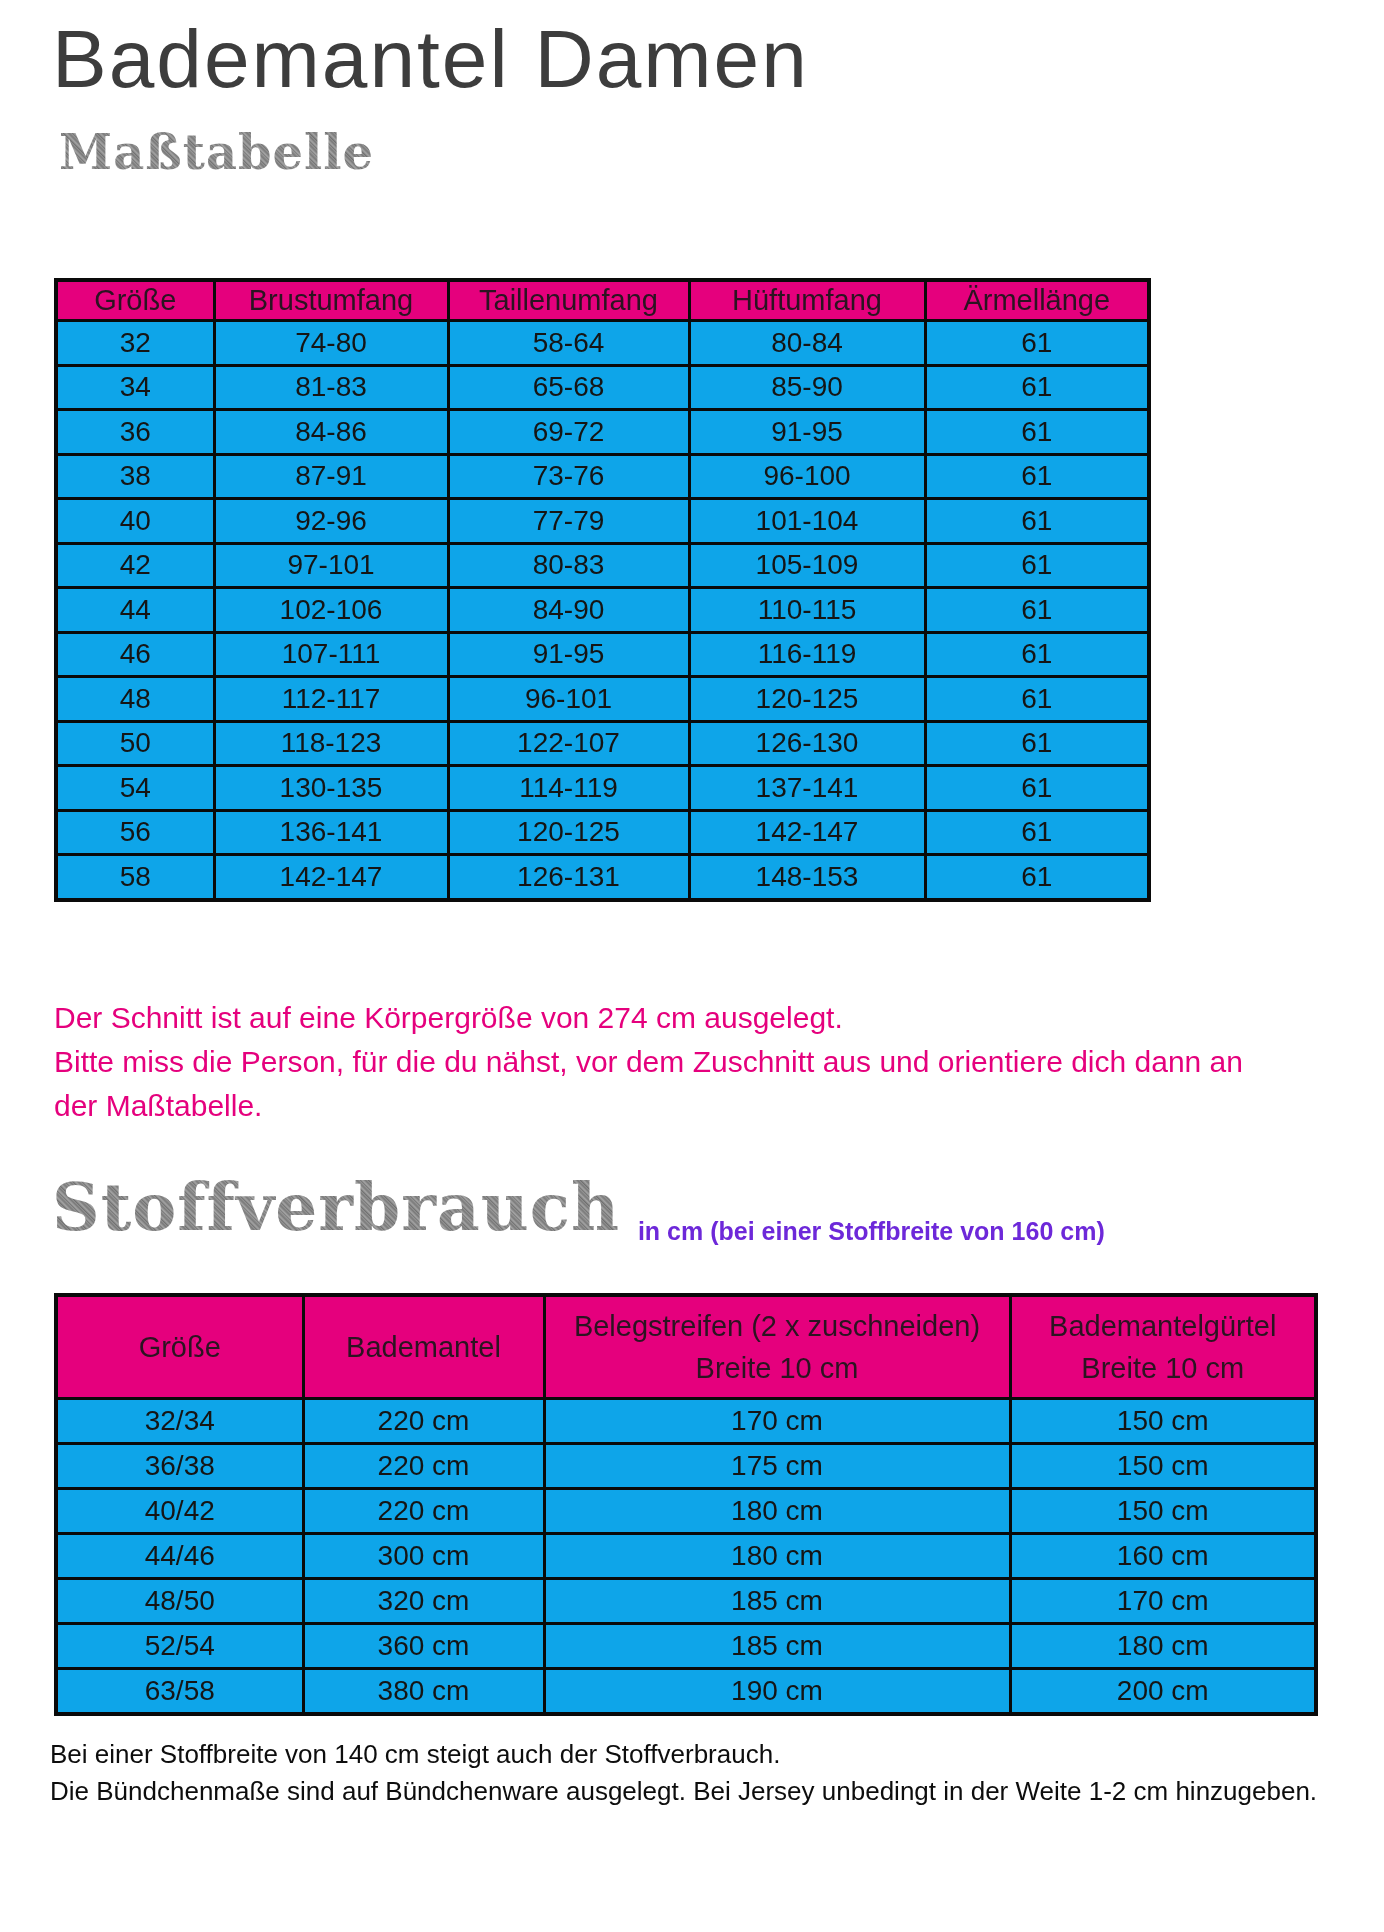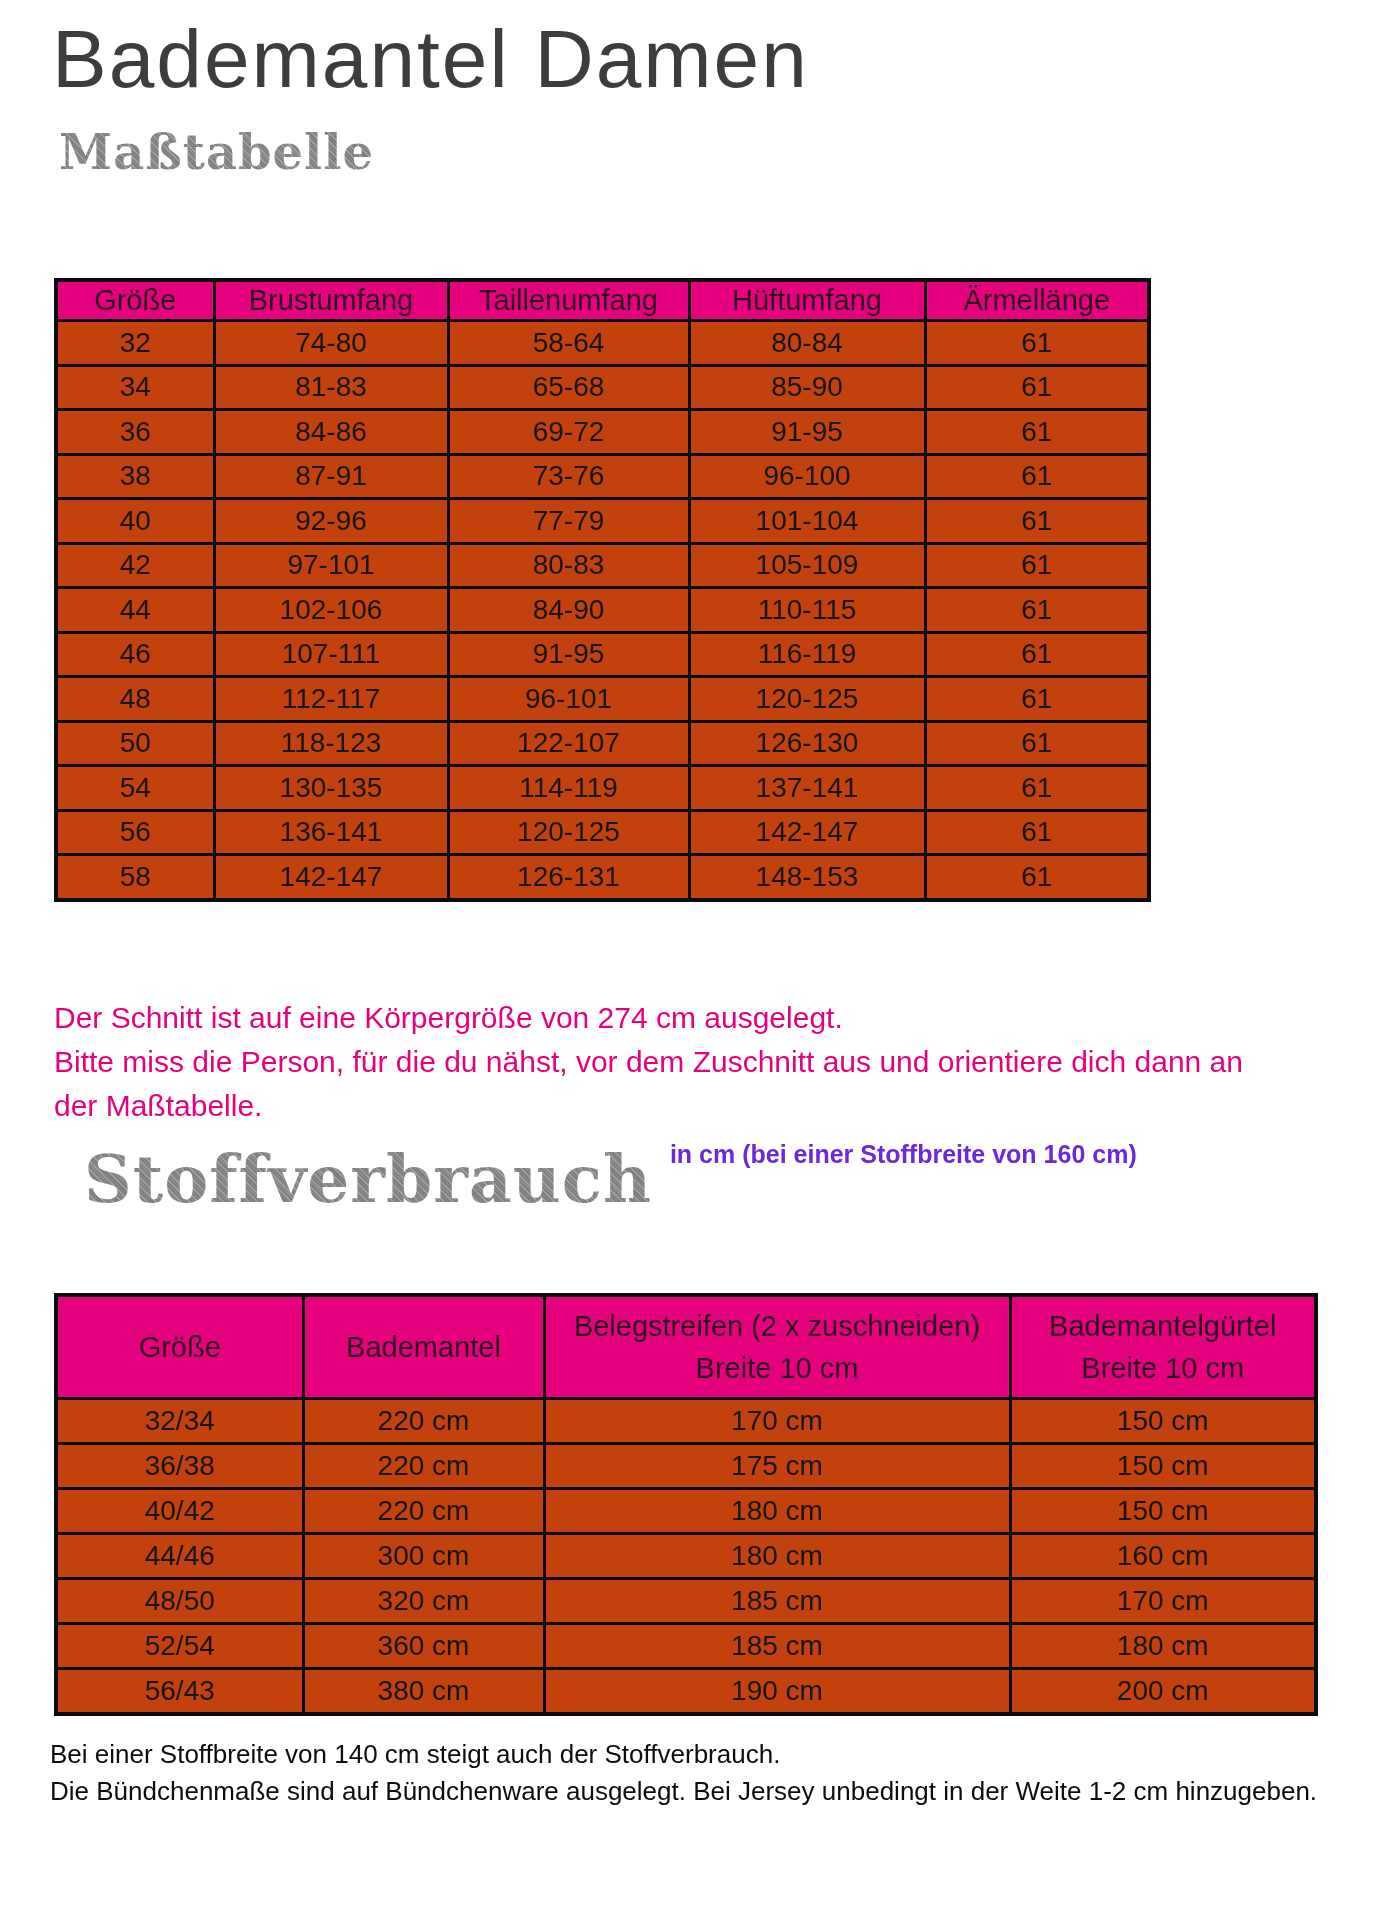--- a/index.html
+++ b/index.html
@@ -50,38 +50,37 @@
   }
   .masstabelle-heading {
     position: absolute;
     left: 59px;
     top: 124px;
     font-size: 48px;
   }
   .fabric-heading-row {
     position: absolute;
     left: 52px;
-    top: 1140px;
+    top: 1168px;
     display: flex;
-    align-items: flex-start;
-    margin-left: 32px;
+    align-items: flex-end;
   }
   .stoffverbrauch-heading { font-size: 66px; }
   .fabric-subtitle {
     margin-left: 18px;
     font-size: 25px;
     font-weight: bold;
     color: #6d28d9;
   }
 
   
   table {
     border-collapse: collapse;
     table-layout: fixed;
-    background: #c2410c;
+    background: #0ea5e9;
   }
   table, th, td { border: 3px solid var(--border-black, #0a0a0a); }
   table { border-width: 4px; }
   th, td {
     text-align: center;
     vertical-align: middle;
     padding: 0;
     font-family: "Liberation Sans", sans-serif;
   }
   th {
@@ -336,21 +335,21 @@
           <td>185 cm</td>
           <td>170 cm</td>
         </tr>
         <tr>
           <td>52/54</td>
           <td>360 cm</td>
           <td>185 cm</td>
           <td>180 cm</td>
         </tr>
         <tr>
-          <td>56/43</td>
+          <td>63/58</td>
           <td>380 cm</td>
           <td>190 cm</td>
           <td>200 cm</td>
         </tr>
       </tbody>
   </table>
 
   <div class="footnotes">
     <div>Bei einer Stoffbreite von 140 cm steigt auch der Stoffverbrauch.</div>
     <div>Die Bündchenmaße sind auf Bündchenware ausgelegt. Bei Jersey unbedingt in der Weite 1-2 cm hinzugeben.</div>

